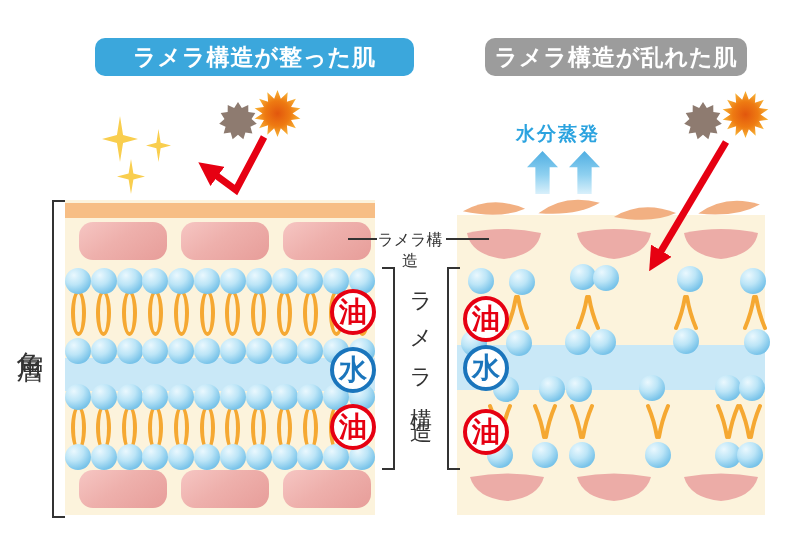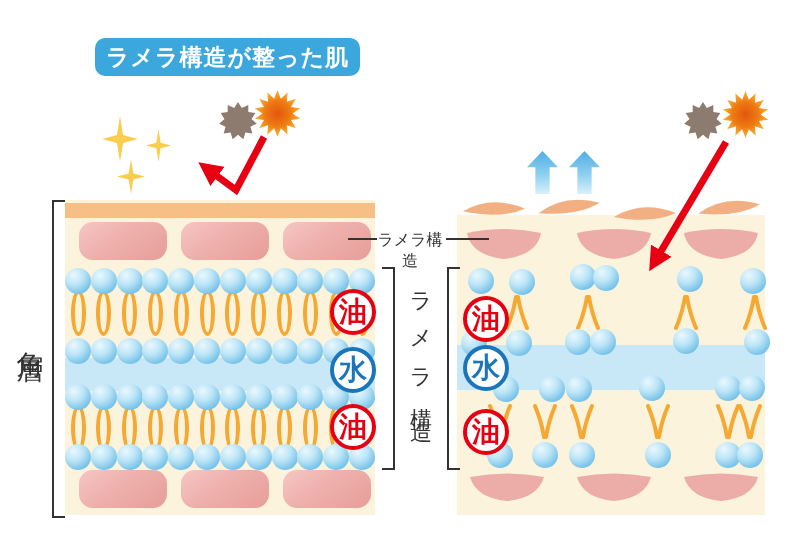--- a/index.html
+++ b/index.html
@@ -7,21 +7,21 @@
     position:relative;width:800px;height:554px;background:#ffffff;overflow:hidden;
     font-family:"Liberation Sans","DejaVu Sans",sans-serif;color:var(--label-dark,#333);
   }
   .abs{position:absolute;}
   
   .title-badge{
     position:absolute;top:38px;height:38px;border-radius:10px;
     display:flex;align-items:center;justify-content:center;
     color:var(--title-text,#fff);font-size:23px;font-weight:bold;letter-spacing:1px;
   }
-  .title-badge.left{left:95px;width:265px;background:var(--title-left-bg);}
+  .title-badge.left{left:95px;width:319px;background:var(--title-left-bg);}
   .title-badge.right{left:485px;width:262px;background:var(--title-right-bg);}
   
   .sparkle{position:absolute;background:var(--sparkle-yellow);}
   .burst{position:absolute;background:var(--burst-brown);}
   .sun{position:absolute;background:radial-gradient(circle at 50% 50%,var(--sun-core) 0%,#EE7A12 38%,var(--sun-outer) 72%,#FBC53D 100%);}
   .evap-label{
     position:absolute;left:516px;top:121px;width:130px;
     font-size:19px;font-weight:bold;color:var(--evaporation-blue);letter-spacing:2px;
   }
   .evap-arrow{
@@ -74,27 +74,29 @@
   .corneocyte-label{position:absolute;left:374px;top:230px;width:72px;text-align:center;font-size:16px;z-index:20;color:var(--label-dark);}
   .pointer-line{position:absolute;height:2px;background:var(--label-dark);z-index:20;}
   svg.overlay{position:absolute;left:0;top:0;z-index:10;pointer-events:none;}
 </style>
 </head>
 <body>
 
 <div class="canvas">
 
   <div class="title-badge left">ラメラ構造が整った肌</div>
+  <div class="title-badge right">ラメラ構造が乱れた肌</div>
 
   <div class="sparkle abs" style="left: 102px; top: 116px; width: 36px; height: 46px; clip-path: polygon(50% 0%, 58.5% 41.5%, 100% 50%, 58.5% 58.5%, 50% 100%, 41.5% 58.5%, 0% 50%, 41.5% 41.5%);"></div>
   <div class="sparkle abs" style="left: 146px; top: 129px; width: 25px; height: 33px; clip-path: polygon(50% 0%, 58.5% 41.5%, 100% 50%, 58.5% 58.5%, 50% 100%, 41.5% 58.5%, 0% 50%, 41.5% 41.5%);"></div>
   <div class="sparkle abs" style="left: 117px; top: 159px; width: 28px; height: 35px; clip-path: polygon(50% 0%, 58.5% 41.5%, 100% 50%, 58.5% 58.5%, 50% 100%, 41.5% 58.5%, 0% 50%, 41.5% 41.5%);"></div>
   <div class="burst abs" style="left: 219px; top: 102px; width: 38px; height: 38px; clip-path: polygon(50% 0%, 60.1% 15.5%, 77% 7.9%, 77.2% 26.4%, 95.5% 29.2%, 85.6% 44.9%, 99.5% 57.1%, 82.7% 65%, 87.8% 82.7%, 69.5% 80.3%, 64.1% 98%, 50% 86%, 35.9% 98%, 30.5% 80.3%, 12.2% 82.7%, 17.3% 65%, 0.5% 57.1%, 14.4% 44.9%, 4.5% 29.2%, 22.8% 26.4%, 23% 7.9%, 39.9% 15.5%);"></div>
   <div class="sun abs" style="left: 254px; top: 90px; width: 47px; height: 47px; clip-path: polygon(50% 0%, 57.1% 18.8%, 71.7% 5%, 70% 25%, 89.1% 18.8%, 78.8% 36.1%, 98.7% 38.9%, 82% 50%, 98.7% 61.1%, 78.8% 63.9%, 89.1% 81.2%, 70% 75%, 71.7% 95%, 57.1% 81.2%, 50% 100%, 42.9% 81.2%, 28.3% 95%, 30% 75%, 10.9% 81.2%, 21.2% 63.9%, 1.3% 61.1%, 18% 50%, 1.3% 38.9%, 21.2% 36.1%, 10.9% 18.8%, 30% 25%, 28.3% 5%, 42.9% 18.8%);"></div>
 
+  <div class="evap-label">水分蒸発</div>
   <div class="evap-arrow" style="left:527px;"></div>
   <div class="evap-arrow" style="left:569px;"></div>
   <div class="burst abs" style="left: 684px; top: 102px; width: 38px; height: 38px; clip-path: polygon(50% 0%, 60.1% 15.5%, 77% 7.9%, 77.2% 26.4%, 95.5% 29.2%, 85.6% 44.9%, 99.5% 57.1%, 82.7% 65%, 87.8% 82.7%, 69.5% 80.3%, 64.1% 98%, 50% 86%, 35.9% 98%, 30.5% 80.3%, 12.2% 82.7%, 17.3% 65%, 0.5% 57.1%, 14.4% 44.9%, 4.5% 29.2%, 22.8% 26.4%, 23% 7.9%, 39.9% 15.5%);"></div>
   <div class="sun abs" style="left: 722px; top: 91px; width: 47px; height: 47px; clip-path: polygon(50% 0%, 57.1% 18.8%, 71.7% 5%, 70% 25%, 89.1% 18.8%, 78.8% 36.1%, 98.7% 38.9%, 82% 50%, 98.7% 61.1%, 78.8% 63.9%, 89.1% 81.2%, 70% 75%, 71.7% 95%, 57.1% 81.2%, 50% 100%, 42.9% 81.2%, 28.3% 95%, 30% 75%, 10.9% 81.2%, 21.2% 63.9%, 1.3% 61.1%, 18% 50%, 1.3% 38.9%, 21.2% 36.1%, 10.9% 18.8%, 30% 25%, 28.3% 5%, 42.9% 18.8%);"></div>
 
   <div class="skin-block left-block">
     <div class="surface-bar"></div>
     <div class="water-band"></div>
     <div class="badge oil" style="top:89px;">油</div>
     <div class="badge water" style="top:147px;">水</div>

